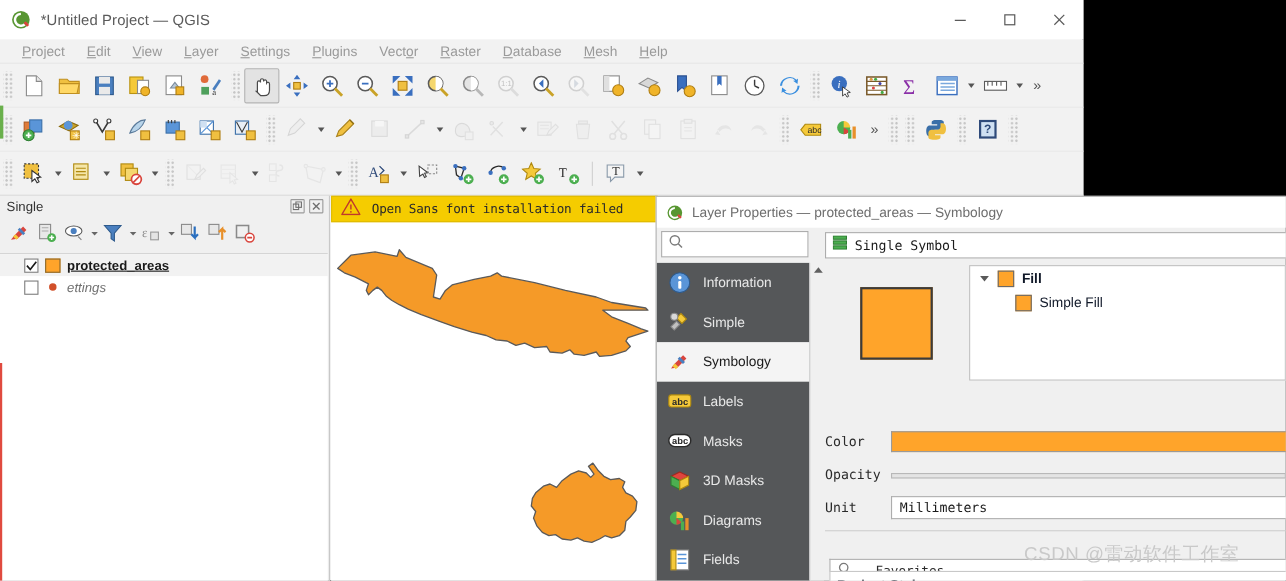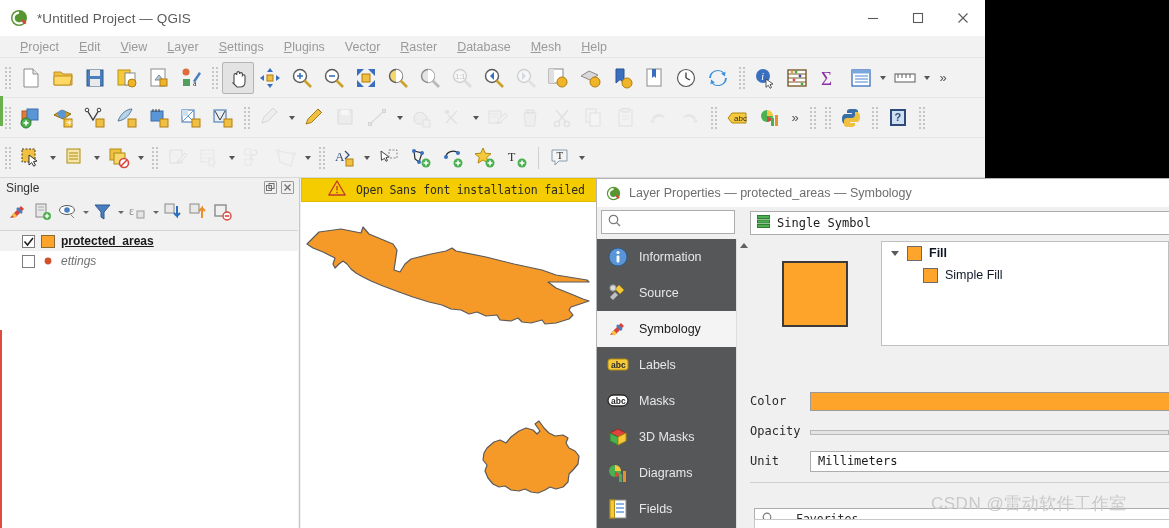--- a/index.html
+++ b/index.html
@@ -142,21 +142,21 @@
   
   #map-canvas {
     position: absolute; left: 301px; top: 202px; width: 295px; height: 326px;
     background: #ffffff; overflow: hidden;
   }
   #map-canvas svg { display: block; }
 
   
   #warning-bar {
     position: absolute; left: 301px; top: 178px; width: 297px; height: 24px;
-    background: #f5cc00; display: flex; align-items: center; padding-left: 26px;
+    background: #f5cc00; display: flex; align-items: center; padding-left: 8px;
     gap: 10px; border: 1px solid #e0bb00;
   }
   #warning-bar .wtext {
     font-family: "DejaVu Sans Mono", monospace; font-size: 11.5px; color: #2a2a2a;
     letter-spacing: -.2px;
   }
 
   
   #layer-props {
     position: absolute; left: 596px; top: 178px; width: 573px; height: 350px;
@@ -991,21 +991,21 @@
             <span class="nl">Information</span>
           </div>
           <div class="nav-item">
             <span class="ni">
               <svg width="20" height="20">
                   <path d="M2 14l5-5 3 3-5 5z" fill="#c0c0c0" stroke="#8a8a8a"></path>
                   <path d="M11 2l5 5-4 4-5-5z" fill="#f5c93a" stroke="#b08a10"></path>
                   <circle cx="5" cy="5" r="3.2" fill="#d8d8d8" stroke="#8a8a8a"></circle>
                 </svg>
             </span>
-            <span class="nl">Source</span>
+            <span class="nl">Simple</span>
           </div>
           <div class="nav-item active">
             <span class="ni">
               <svg width="20" height="20">
                   <path d="M2 16l3-4 8-8 3 3-8 8z" fill="#d9453d"></path>
                   <path d="M4.5 12.5l3 3" stroke="#f5c93a" stroke-width="3.2"></path>
                   <path d="M9 6.2l4.8 4.8" stroke="#4a7fbf" stroke-width="2.6"></path>
                 </svg>
             </span>
             <span class="nl">Symbology</span>

